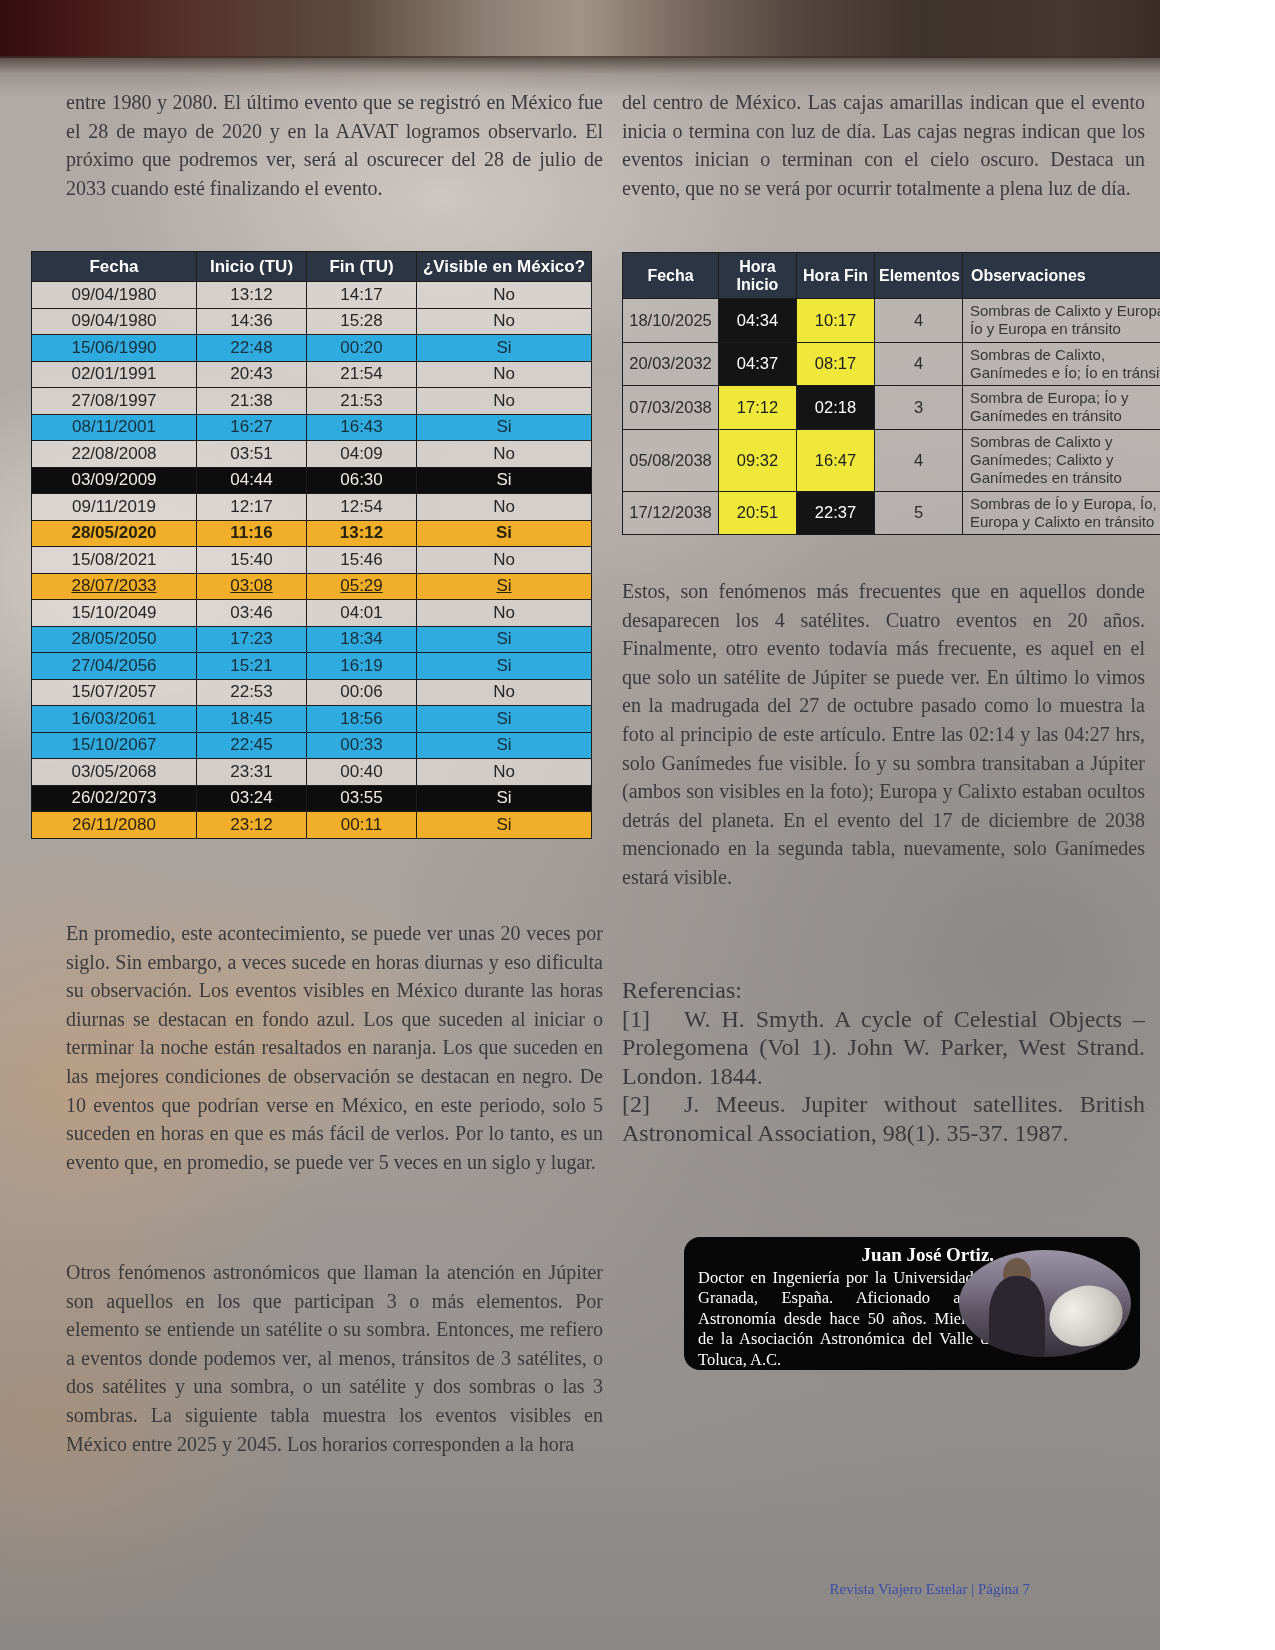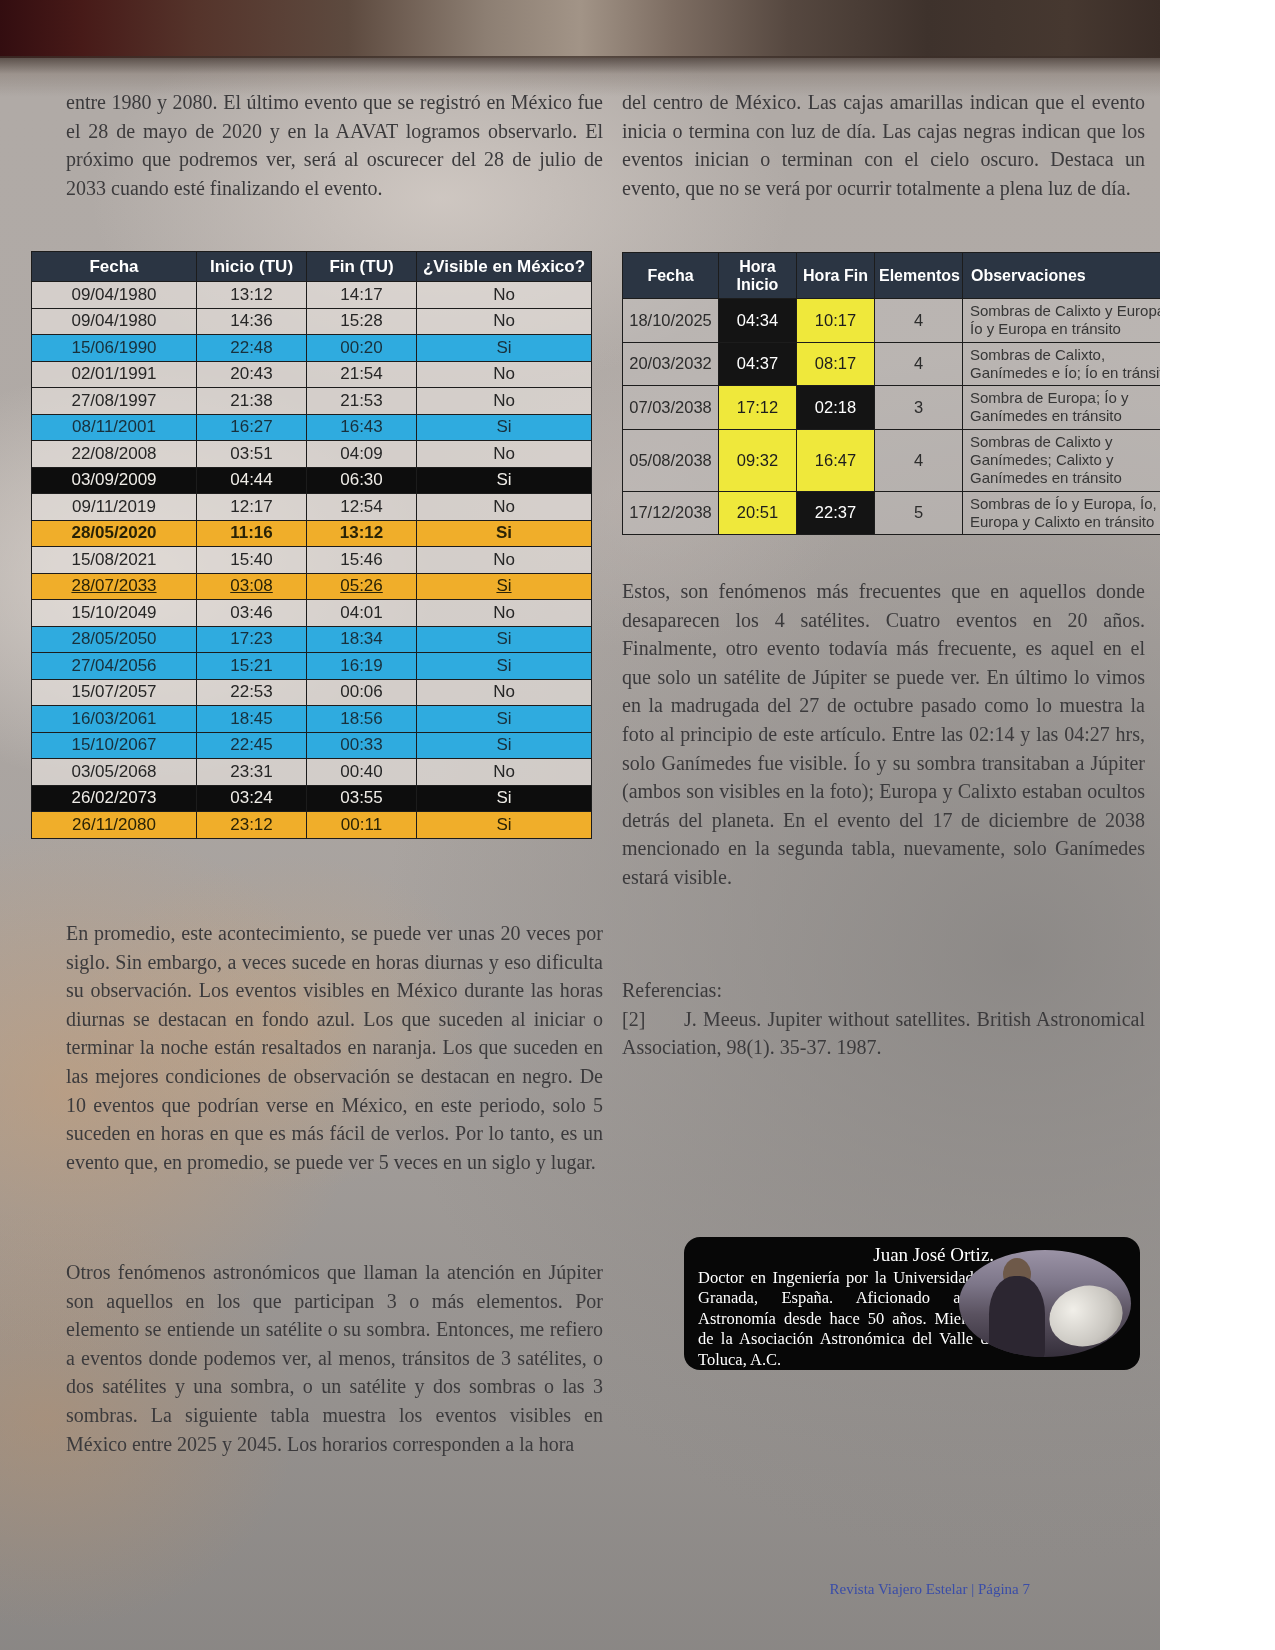--- a/index.html
+++ b/index.html
@@ -55,28 +55,28 @@
   .t2 th { background:#2b3543; color:#ffffff; font-weight:bold; font-size:16px;
            height:46px; padding:2px 4px; }
   .t2 th.obs-h { text-align:left; padding-left:8px; }
   .t2 td { font-size:16.5px; color:#2c2c2c; background:rgba(196,192,189,0.5); padding:10px 3px; }
   .t2 td.cell-black  { background:#141414; color:#ffffff; }
   .t2 td.cell-yellow { background:#efe83b; color:#1d1d1d; }
   .t2 td.obs { text-align:left; font-size:15px; line-height:1.22; color:#363636; padding:3px 7px; }
 
   
   .refs { position:absolute; left:622px; top:976px; width:523px; color:#3b3a3c;
-          font-size:20px; line-height:28.6px; }
+          font-size:24px; line-height:28.6px; }
   .ref-item { text-align:justify; }
   .ref-label { display:inline-block; min-width:62px; }
 
   
   .bio { position:absolute; left:684px; top:1237px; width:456px; height:133px;
          background:#070707; border-radius:16px; color:#ffffff; }
-  .bio-name { width:68%; text-align:right; font-weight:normal; font-size:19px;
+  .bio-name { width:68%; text-align:right; font-weight:bold; font-size:19px;
               padding-top:7px; }
   .bio-text { width:298px; margin-left:14px; margin-top:2px; font-size:16.5px;
               line-height:1.24; text-align:justify; }
   .bio-photo { position:absolute; right:9px; top:13px; width:172px; height:107px;
                border-radius:50%; overflow:hidden;
                background:linear-gradient(180deg,#9b93a6 0%,#7d7689 32%,#5a5260 60%,#352f3b 100%); }
   .photo-figure { position:absolute; left:30px; top:26px; width:56px; height:85px;
                   border-radius:45% 45% 12% 12%; background:#2c2631; }
   .photo-head { position:absolute; left:44px; top:8px; width:28px; height:32px;
                 border-radius:50%; background:#6e5949; }
@@ -174,21 +174,21 @@
         </tr>
         <tr class="plain">
           <td>15/08/2021</td>
           <td>15:40</td>
           <td>15:46</td>
           <td>No</td>
         </tr>
         <tr class="orange underline">
           <td>28/07/2033</td>
           <td>03:08</td>
-          <td>05:26</td>
+          <td>05:29</td>
           <td>Si</td>
         </tr>
         <tr class="plain">
           <td>15/10/2049</td>
           <td>03:46</td>
           <td>04:01</td>
           <td>No</td>
         </tr>
         <tr class="blue">
           <td>28/05/2050</td>
@@ -301,20 +301,23 @@
           <td class="obs">Sombras de Ío y Europa, Ío, Europa y Calixto en tránsito</td>
         </tr>
       </tbody>
   </table>
 
   <div class="textblock col-right" style="top:577px;">Estos, son fenómenos más frecuentes que en aquellos donde desaparecen los 4 satélites. Cuatro eventos en 20 años. Finalmente, otro evento todavía más frecuente, es aquel en el que solo un satélite de Júpiter se puede ver. En último lo vimos en la madrugada del 27 de octubre pasado como lo muestra la foto al principio de este artículo. Entre las 02:14 y las 04:27 hrs, solo Ganímedes fue visible. Ío y su sombra transitaban a Júpiter (ambos son visibles en la foto); Europa y Calixto estaban ocultos detrás del planeta. En el evento del 17 de diciembre de 2038 mencionado en la segunda tabla, nuevamente, solo Ganímedes estará visible.</div>
 
   <div class="refs">
     <div>Referencias:</div>
     <div class="ref-item">
+      <span class="ref-label">[1]</span><span>W. H. Smyth. A cycle of Celestial Objects – Prolegomena (Vol 1). John W. Parker, West Strand. London. 1844.</span>
+    </div>
+    <div class="ref-item">
       <span class="ref-label">[2]</span><span>J. Meeus. Jupiter without satellites. British Astronomical Association, 98(1). 35-37. 1987.</span>
     </div>
   </div>
 
   <div class="bio">
     <div class="bio-name">Juan José Ortiz.</div>
     <div class="bio-text">Doctor en Ingeniería por la Universidad de Granada, España. Aficionado a la Astronomía desde hace 50 años. Miembro de la Asociación Astronómica del Valle de Toluca, A.C.</div>
     <div class="bio-photo">
       <div class="photo-head"></div>
       <div class="photo-figure"></div>

